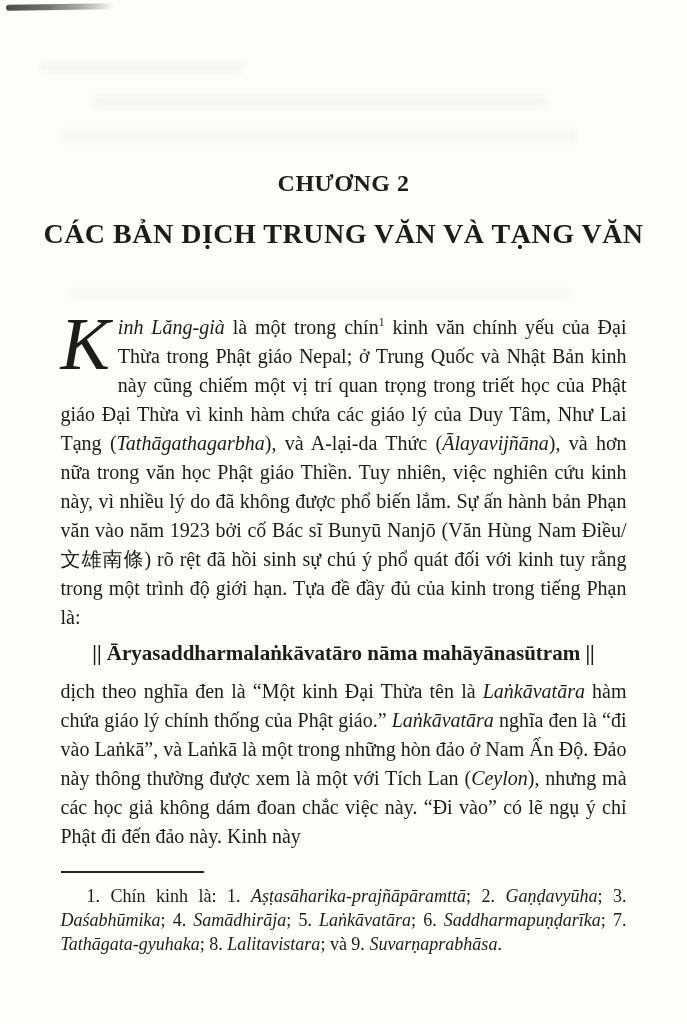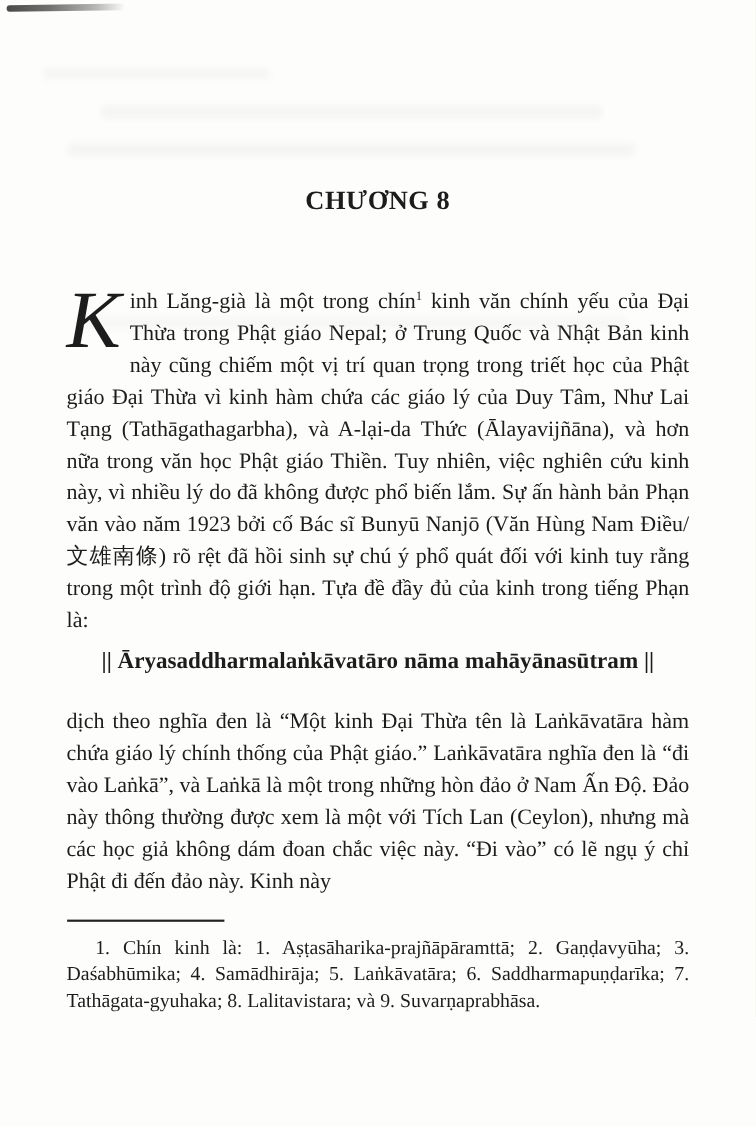--- a/index.html
+++ b/index.html
@@ -56,35 +56,35 @@
   .content {
     width: 566px;
     margin: 63px auto 0 auto;
   }
   .body-para {
     font-size: 20px;
     line-height: 29px;
     text-align: justify;
     margin: 0;
   }
-  .i { }
+  .i { font-style: italic; }
   sup { font-size: 0.58em; line-height: 0; }
   .dropcap {
     float: left;
     font-size: 74px;
     line-height: 56px;
     font-style: italic;
     margin: 3px 8px 0 0;
   }
   .sanskrit {
     text-align: center;
     font-size: 21px;
     font-weight: bold;
     line-height: 29px;
-    margin: 7px 0 27px 0;
+    margin: 7px 0 9px 0;
   }
   .footnote-rule {
     width: 143px;
     height: 2px;
     background: #232323;
     margin: 20px 0 11px 0;
     border: none;
   }
   .footnote {
     font-size: 18px;
@@ -98,22 +98,23 @@
 <body>
 
 <div class="page">
 
   <div class="scan-mark"></div>
   <div class="ghost g1"></div>
   <div class="ghost g2"></div>
   <div class="ghost g3"></div>
   <div class="ghost g4"></div>
 
-  <h2 class="chapter">CHƯƠNG 8</h2>
+  <h2 class="chapter">CHƯƠNG 2</h2>
 
+  <h1 class="title">CÁC BẢN DỊCH TRUNG VĂN VÀ TẠNG VĂN</h1>
 
   <div class="content">
 
     <p class="body-para"><span class="dropcap">K</span><span><span class="i">inh Lăng-già</span><span> là một trong chín</span><sup>1</sup><span> kinh văn chính yếu của Đại Thừa trong Phật giáo Nepal; ở Trung Quốc và Nhật Bản kinh này cũng chiếm một vị trí quan trọng trong triết học của Phật giáo Đại Thừa vì kinh hàm chứa các giáo lý của Duy Tâm, Như Lai Tạng (</span><span class="i">Tathāgathagarbha</span><span>), và A-lại-da Thức (</span><span class="i">Ālayavijñāna</span><span>), và hơn nữa trong văn học Phật giáo Thiền. Tuy nhiên, việc nghiên cứu kinh này, vì nhiều lý do đã không được phổ biến lắm. Sự ấn hành bản Phạn văn vào năm 1923 bởi cố Bác sĩ Bunyū Nanjō (Văn Hùng Nam Điều/文雄南條) rõ rệt đã hồi sinh sự chú ý phổ quát đối với kinh tuy rằng trong một trình độ giới hạn. Tựa đề đầy đủ của kinh trong tiếng Phạn là:</span></span></p>
 
     <p class="sanskrit">|| Āryasaddharmalaṅkāvatāro nāma mahāyānasūtram ||</p>
 
     <p class="body-para"><span>dịch theo nghĩa đen là “Một kinh Đại Thừa tên là </span><span class="i">Laṅkāvatāra</span><span> hàm chứa giáo lý chính thống của Phật giáo.” </span><span class="i">Laṅkāvatāra</span><span> nghĩa đen là “đi vào Laṅkā”, và Laṅkā là một trong những hòn đảo ở Nam Ấn Độ. Đảo này thông thường được xem là một với Tích Lan (</span><span class="i">Ceylon</span><span>), nhưng mà các học giả không dám đoan chắc việc này. “Đi vào” có lẽ ngụ ý chỉ Phật đi đến đảo này. Kinh này</span></p>
 
     <hr class="footnote-rule">

